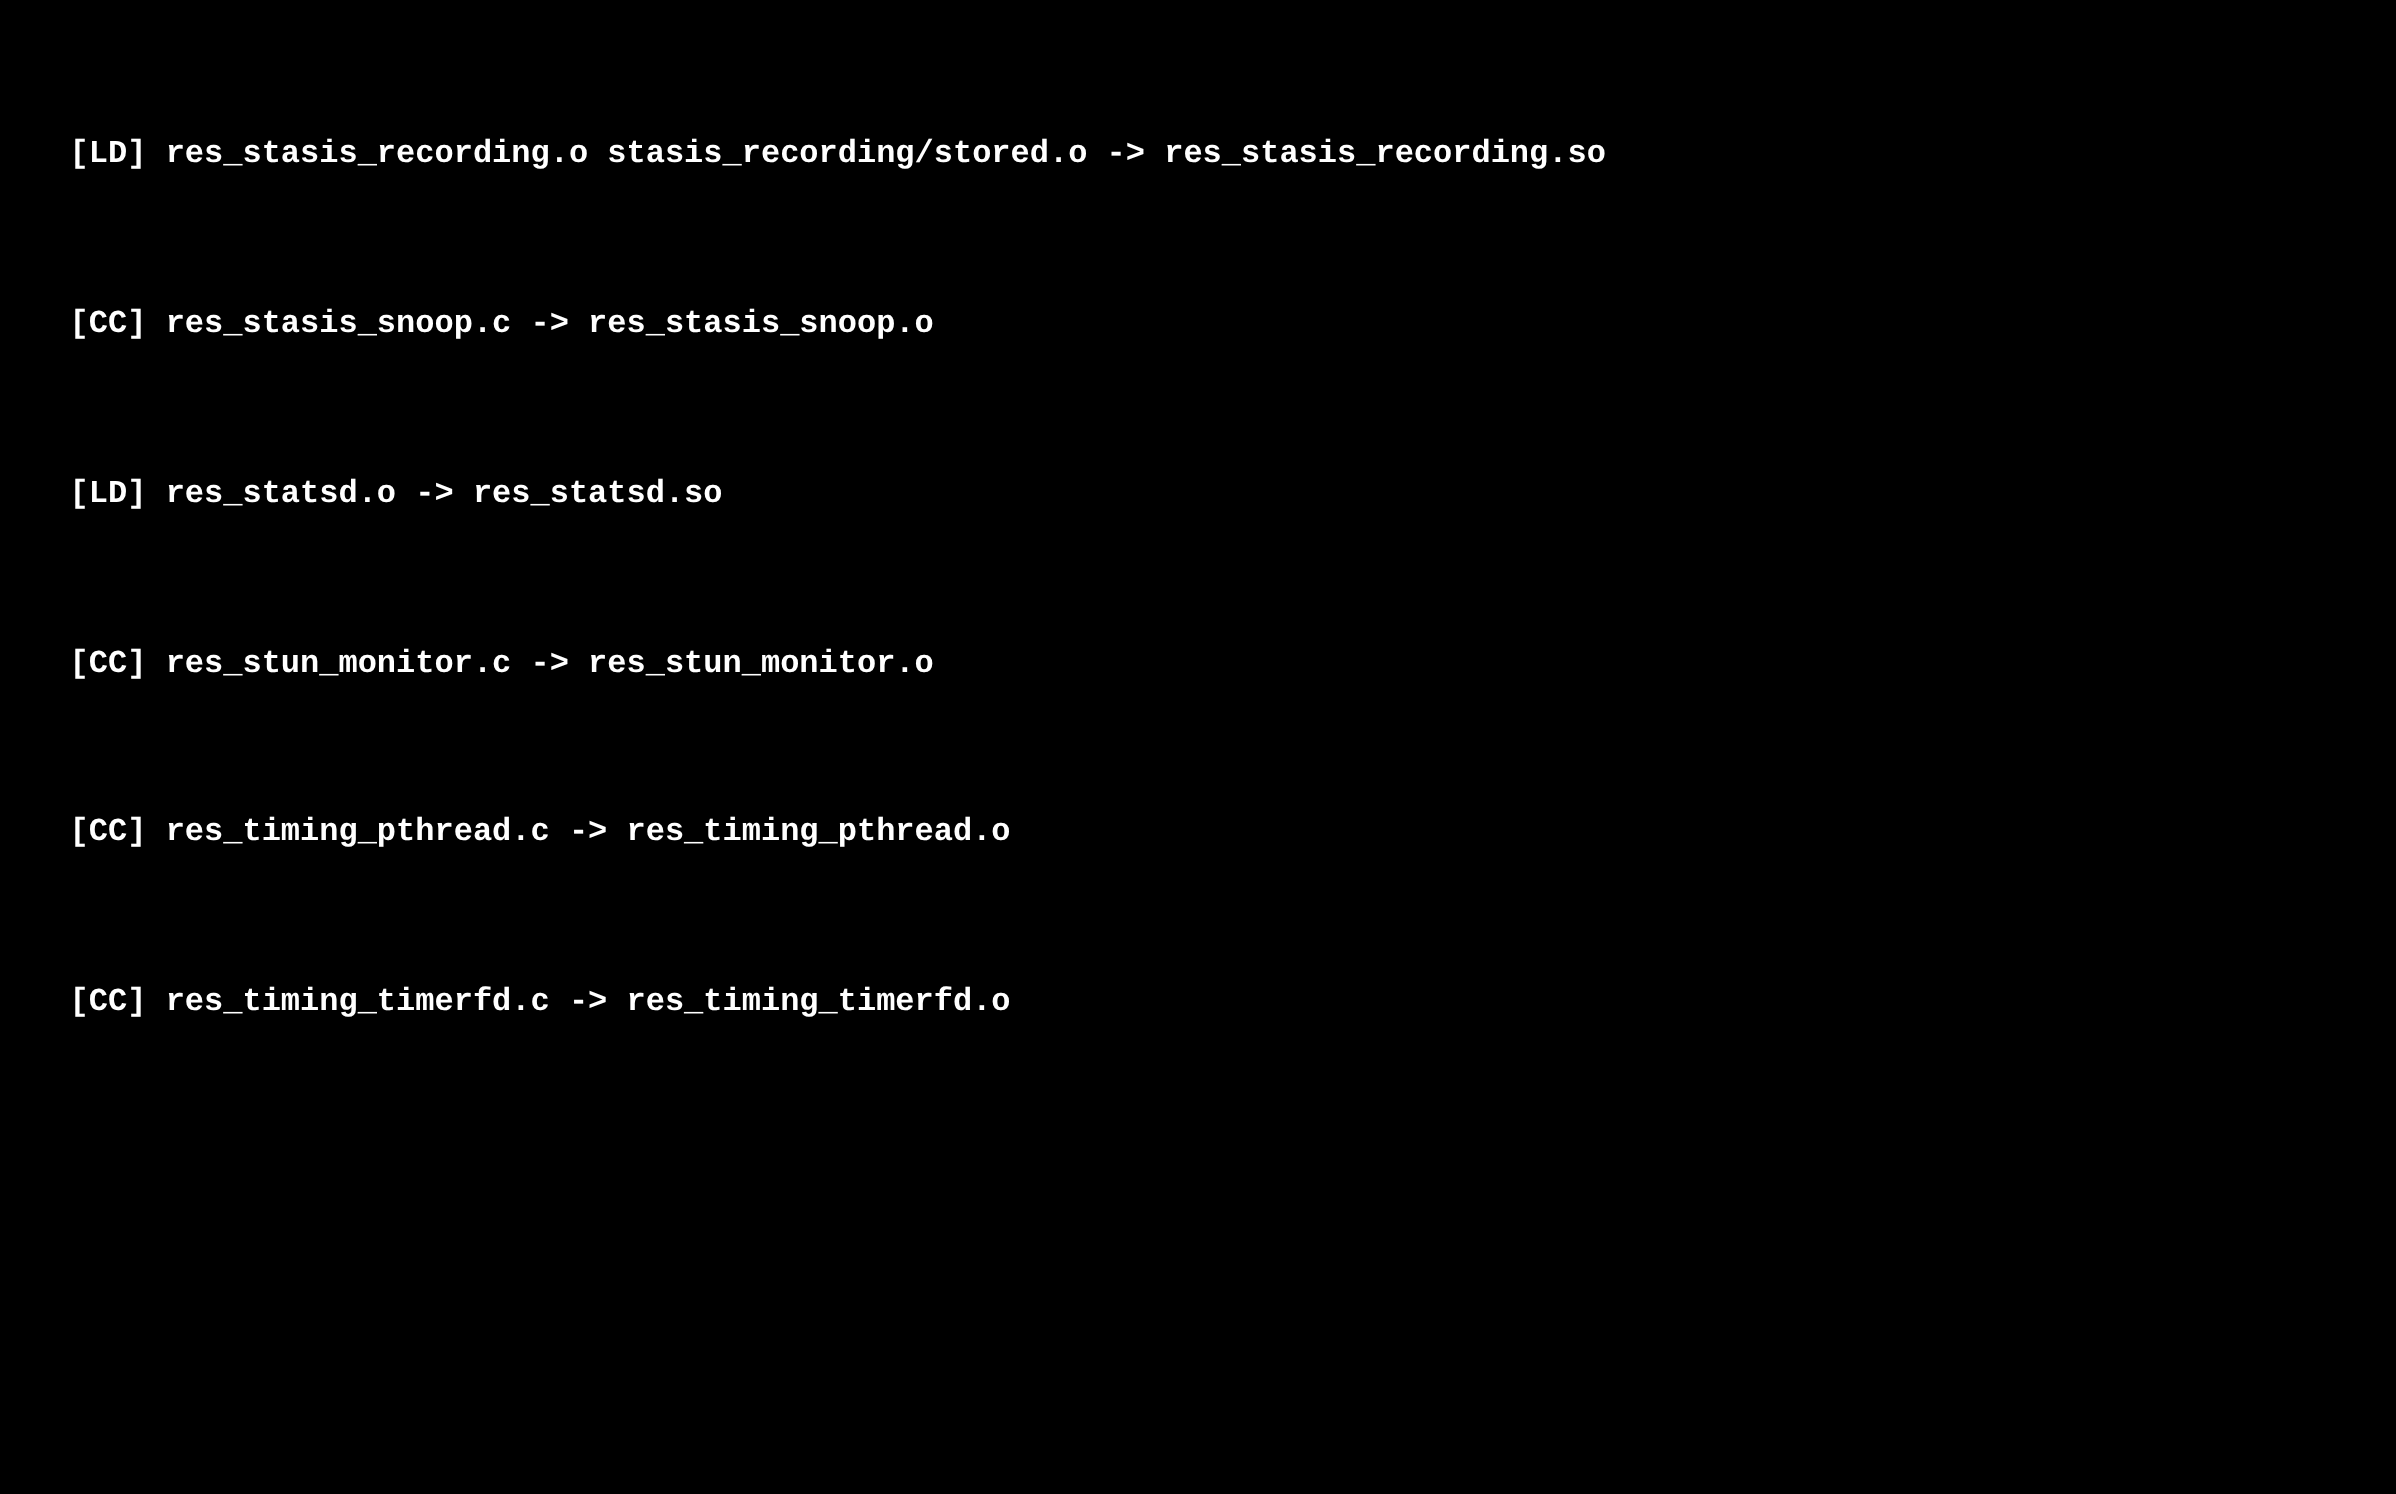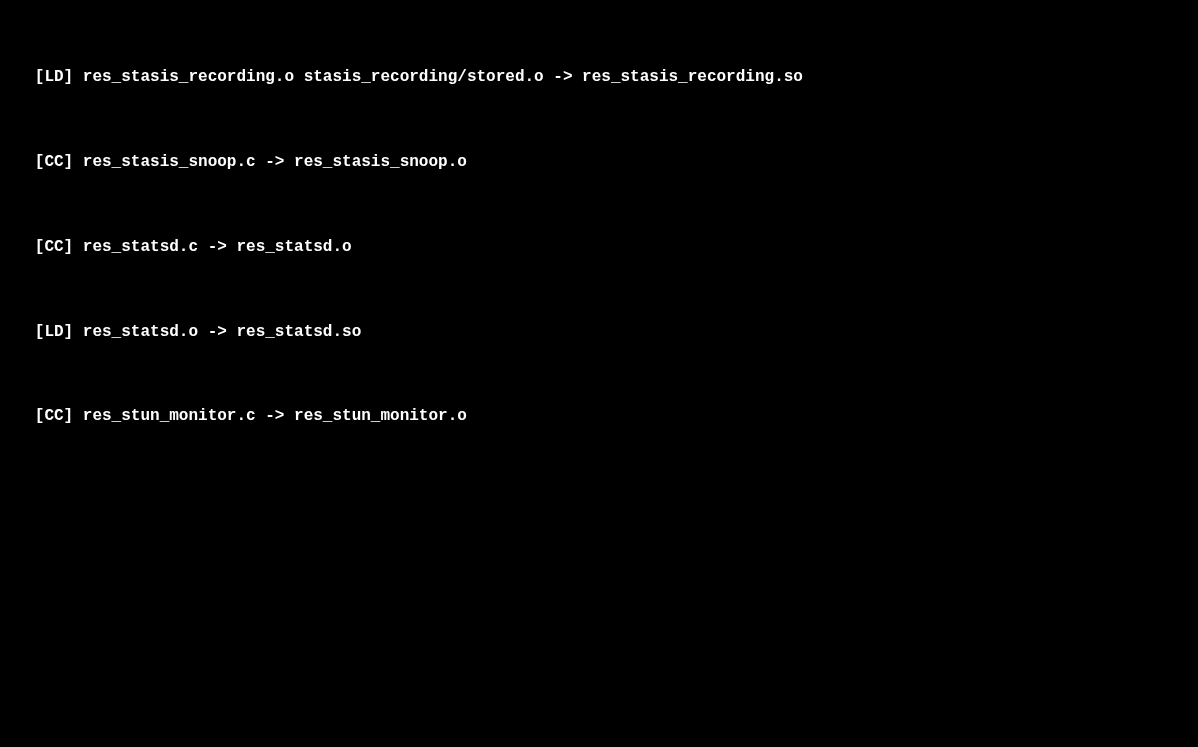--- a/index.html
+++ b/index.html
@@ -20,23 +20,24 @@
     white-space: pre;
   }
   .line { white-space: pre; margin-top: 20px; }
 </style>
 </head>
 <body>
 
 <div class="terminal">
   <div class="line">   [LD] res_stasis_recording.o stasis_recording/stored.o -&gt; res_stasis_recording.so</div>
   <div class="line">   [CC] res_stasis_snoop.c -&gt; res_stasis_snoop.o</div>
-  <div class="line">   [CC] res_statsd.c -&gt; res_statsd.o</div>
   <div class="line">   [LD] res_statsd.o -&gt; res_statsd.so</div>
   <div class="line">   [CC] res_stun_monitor.c -&gt; res_stun_monitor.o</div>
+  <div class="line">   [CC] res_timing_pthread.c -&gt; res_timing_pthread.o</div>
+  <div class="line">   [CC] res_timing_timerfd.c -&gt; res_timing_timerfd.o</div>
   
   
   
   
   
   
   
   
   
   

